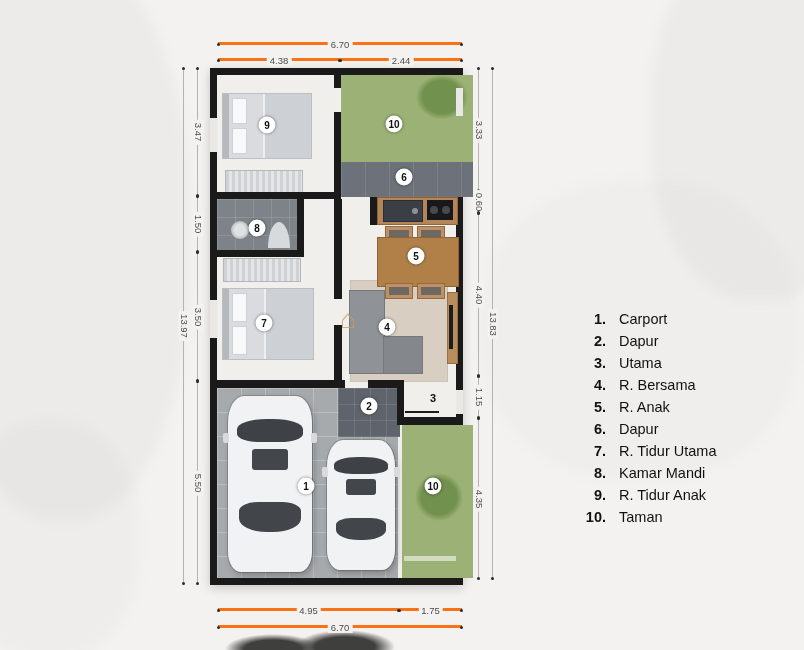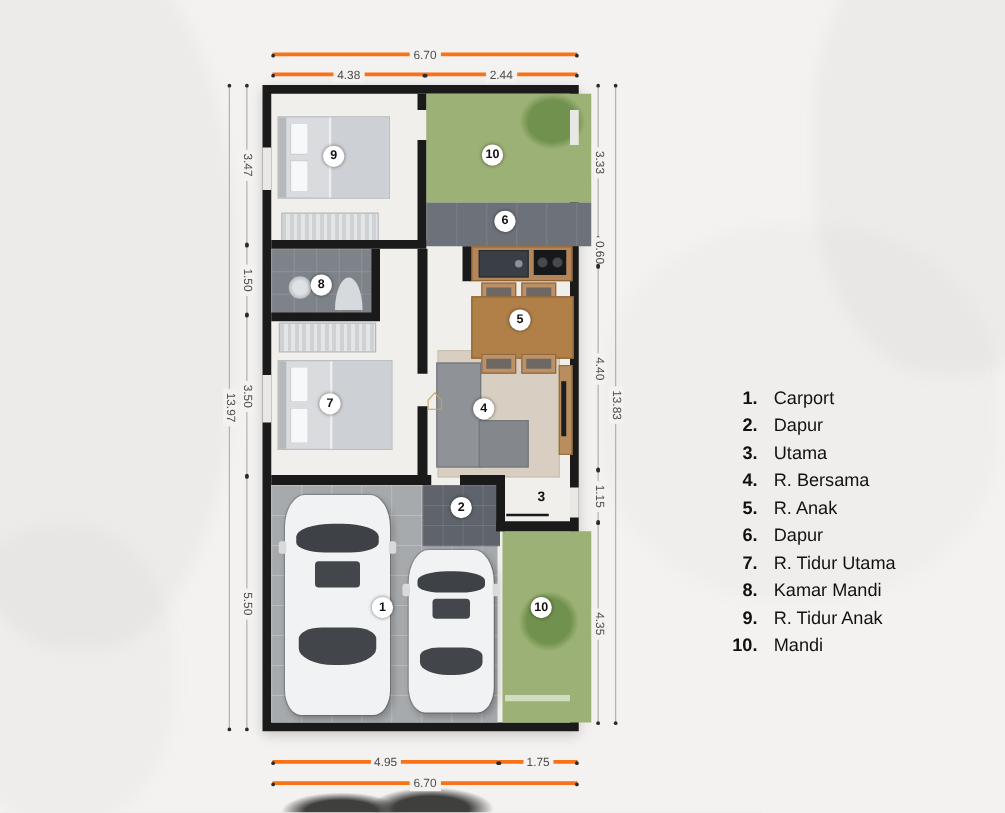--- a/index.html
+++ b/index.html
@@ -295,18 +295,18 @@
       <div class="legend-row">
         <span class="legend-num">8.</span>
         <span class="legend-label">Kamar Mandi</span>
       </div>
       <div class="legend-row">
         <span class="legend-num">9.</span>
         <span class="legend-label">R. Tidur Anak</span>
       </div>
       <div class="legend-row">
         <span class="legend-num">10.</span>
-        <span class="legend-label">Mandi</span>
+        <span class="legend-label">Taman</span>
       </div>
     </div>
 
 
 </div>
 
 </body></html>

